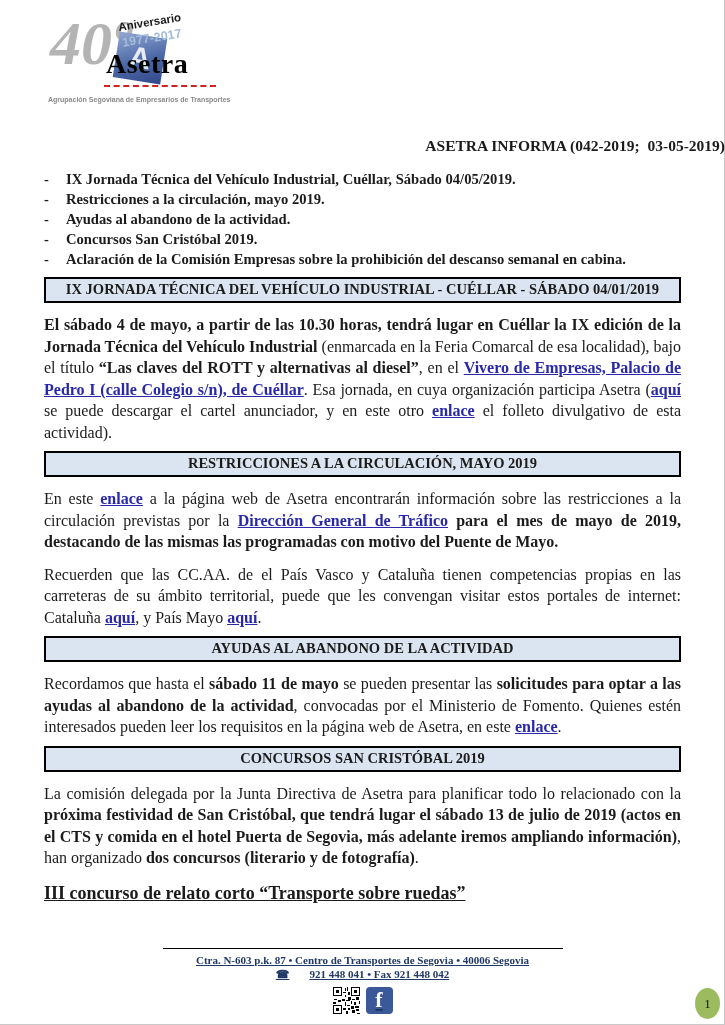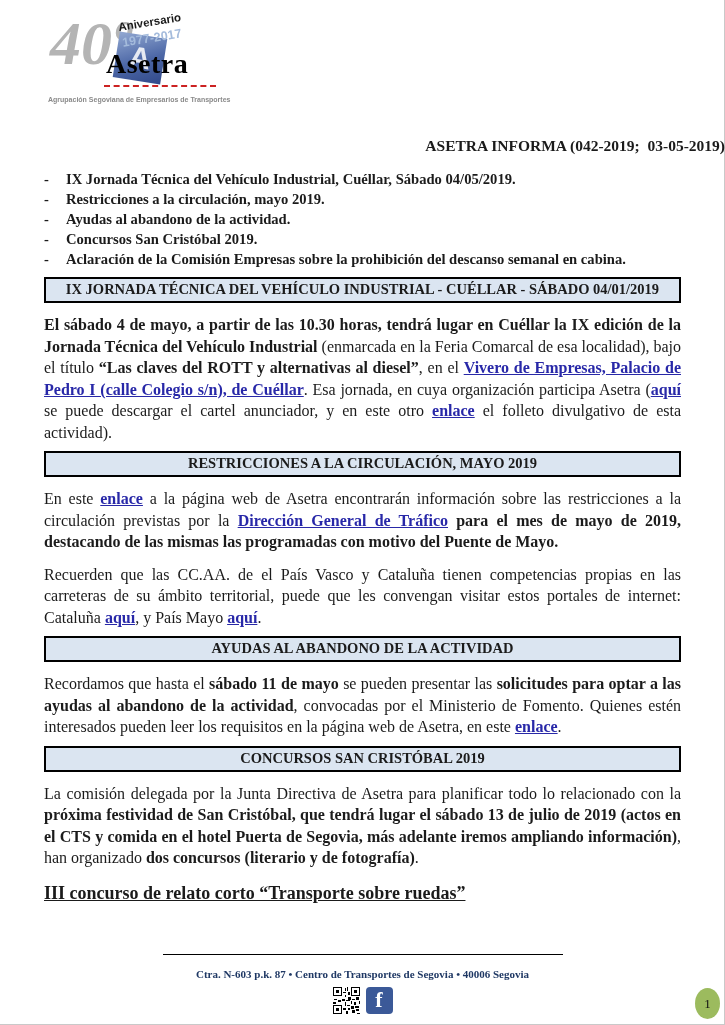--- a/index.html
+++ b/index.html
@@ -35,21 +35,21 @@
   .bullet .btxt{flex:1;text-align:justify;}
   .sec-header{margin:8px 44px 0 44px;background:#dbe5f1;border:2px solid #000;
     text-align:center;font-weight:700;font-size:14.5px;padding:2px 2px 3px 2px;}
   .para{margin:11px 44px 0 44px;font-size:16px;line-height:21.5px;text-align:justify;}
   .para .b{font-weight:700;}
   .lnk{color:#2828a8;font-weight:700;text-decoration:underline;cursor:pointer;}
   .subheading{margin:14px 44px 0 44px;font-weight:700;font-size:18px;text-decoration:underline;}
   
   .footer{position:absolute;left:0;right:0;bottom:10px;text-align:center;
     color:#1f3864;font-size:11px;font-weight:700;font-family:"Liberation Serif",serif;}
-  .footer-inner{width:400px;margin:0 auto;border-top:1.5px solid #000;padding-top:12px;line-height:14px;}
+  .footer-inner{width:400px;margin:0 auto;border-top:1.5px solid #000;padding-top:4px;line-height:14px;text-decoration:underline;}
   .footer a{color:#1f3864;text-decoration:underline;cursor:pointer;}
   .phone-glyph{margin-right:20px;}
   .footer-icons{margin-top:4px;display:flex;justify-content:center;align-items:center;gap:6px;height:30px;}
   .fb{width:27px;height:27px;background:#3b5998;border-radius:4px;display:flex;
     align-items:center;justify-content:center;color:#fff;
     font-family:"Liberation Serif",serif;font-weight:700;font-size:22px;line-height:1;}
   .qr{width:27px;height:27px;}
   .page-badge{position:absolute;right:5px;bottom:6px;width:25px;height:31px;
     background:#9cbb5e;border-radius:50%;display:flex;align-items:center;justify-content:center;
     font-size:13px;color:#111;font-family:"Liberation Serif",serif;}
@@ -105,20 +105,23 @@
 <div class="para"><span>Recordamos que hasta el </span><span class="b">sábado 11 de mayo</span><span> se pueden presentar las </span><span class="b">solicitudes para optar a las ayudas al abandono de la actividad</span><span>, convocadas por el Ministerio de Fomento. Quienes estén interesados pueden leer los requisitos en la página web de Asetra, en este </span><a class="lnk">enlace</a><span>.</span></div>
 
 <div class="sec-header">CONCURSOS SAN CRISTÓBAL 2019</div>
 <div class="para"><span>La comisión delegada por la Junta Directiva de Asetra para planificar todo lo relacionado con la </span><span class="b">próxima festividad de San Cristóbal, que tendrá lugar el sábado 13 de julio de 2019 (actos en el CTS y comida en el hotel Puerta de Segovia, más adelante iremos ampliando información)</span><span>, han organizado </span><span class="b">dos concursos (literario y de fotografía)</span><span>.</span></div>
 
 <div class="subheading">III concurso de relato corto “Transporte sobre ruedas”</div>
 
 <div class="footer">
   <div class="footer-inner">
     <div>Ctra. N-603 p.k. 87 • Centro de Transportes de Segovia • 40006 Segovia</div>
+    <div>
+      <span class="phone-glyph">☎</span><span>921 448 041 • Fax 921 448 042</span>
+    </div>
     <div class="footer-icons">
       <svg class="qr" viewBox="0 0 21 21" shape-rendering="crispEdges">
         <rect x="0" y="0" width="21" height="21" fill="#fff"></rect>
         <g fill="#000">
           <rect x="0" y="0" width="7" height="7"></rect>
             <rect x="14" y="0" width="7" height="7"></rect>
             <rect x="0" y="14" width="7" height="7"></rect>
           <rect x="1" y="1" width="5" height="5" fill="#fff"></rect>
             <rect x="15" y="1" width="5" height="5" fill="#fff"></rect>
             <rect x="1" y="15" width="5" height="5" fill="#fff"></rect>

